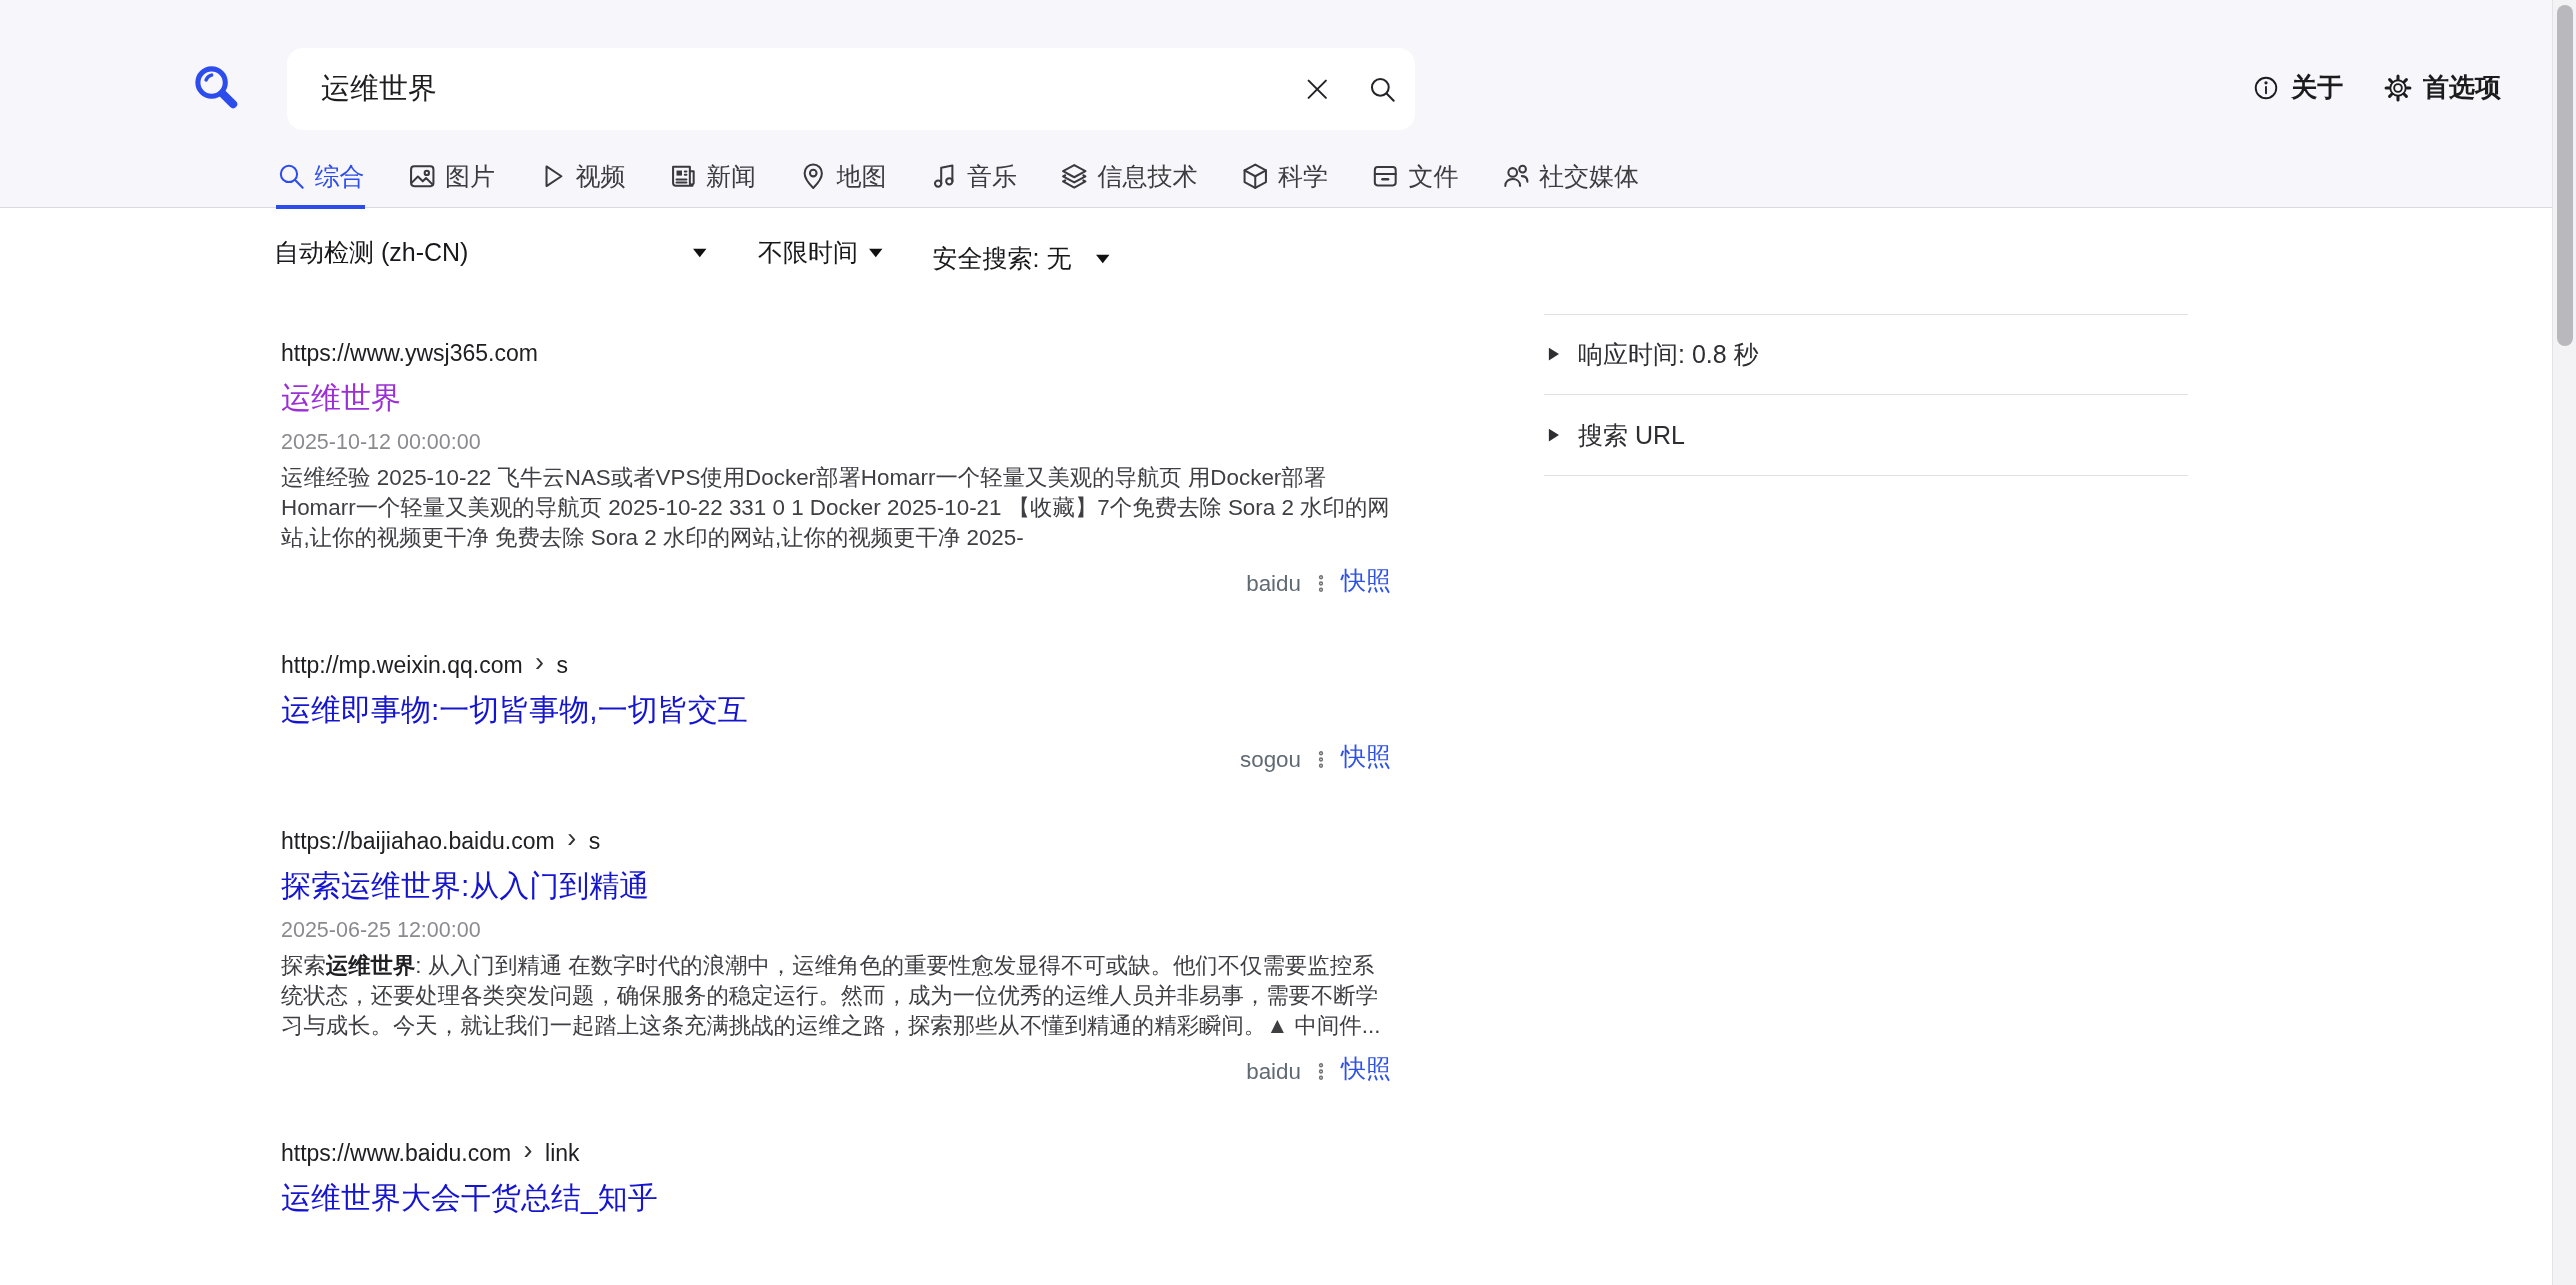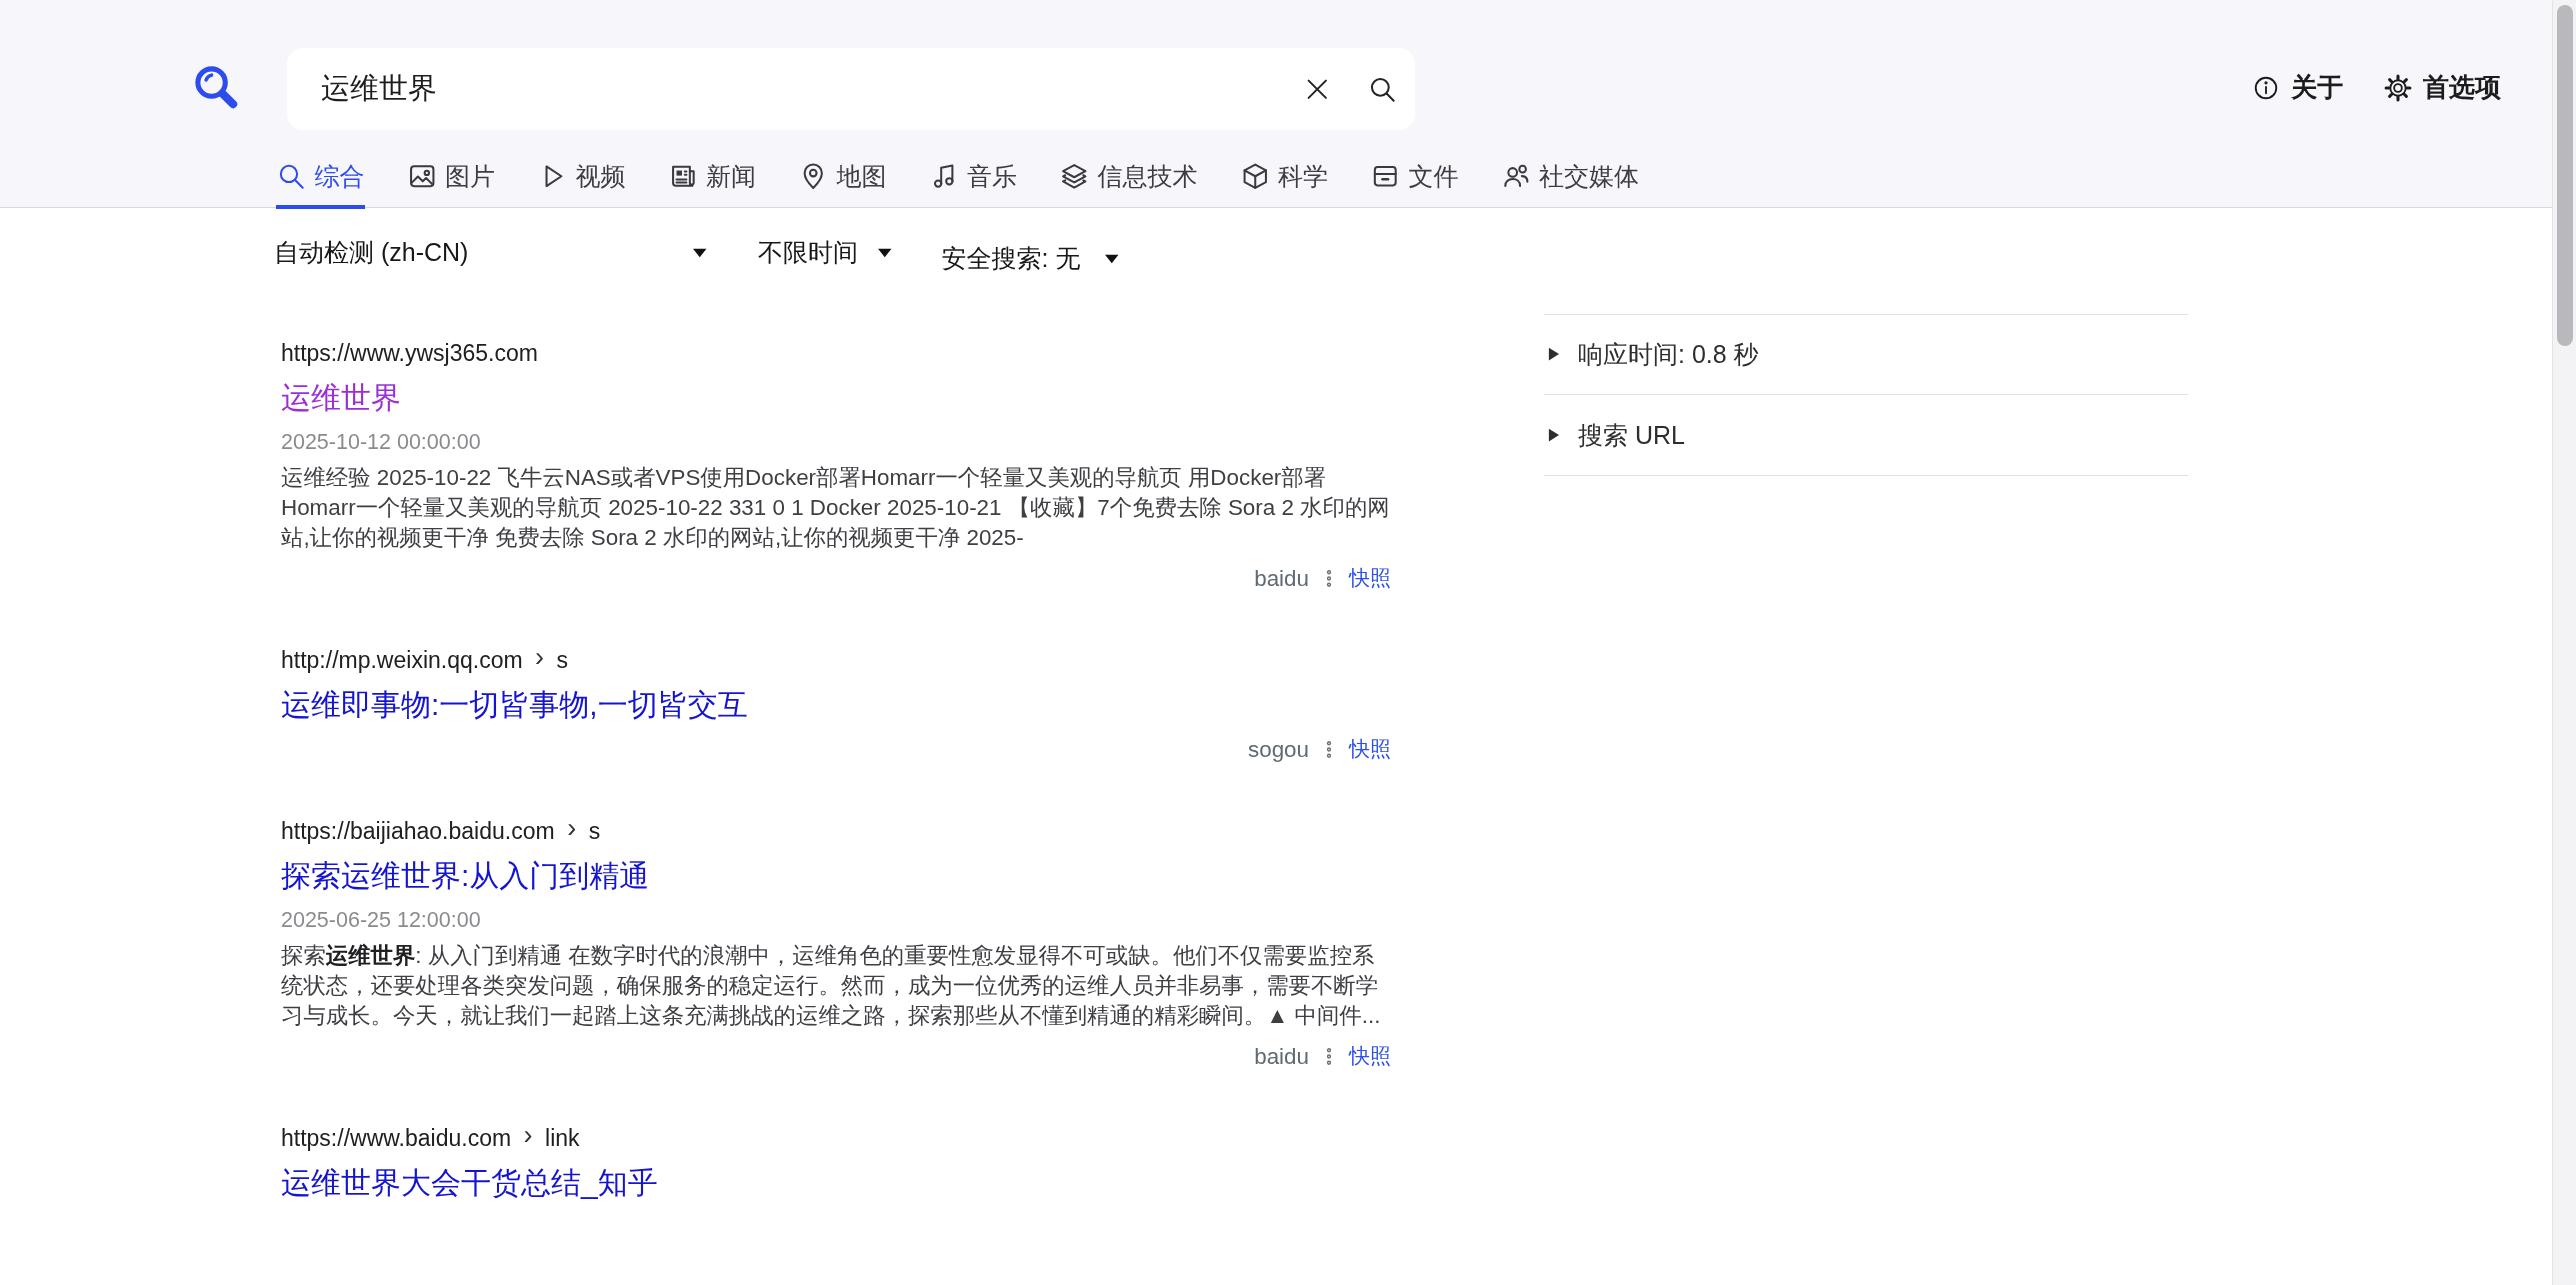--- a/index.html
+++ b/index.html
@@ -39,37 +39,37 @@
     font-size:25px; color:#3d3d40; cursor:pointer;
   }
   .tab .icn { width:30.5px; height:30.5px; color:#3a3a3e; }
   .tab.active { color:var(--accent); border-bottom-color:var(--accent); }
   .tab.active .icn { color:var(--accent); }
   
   .filters { position:absolute; left:274px; top:231px; display:flex; align-items:center; height:43px; }
   .filter { display:flex; align-items:center; font-size:25px; color:#18181b; cursor:pointer; }
   .filter .icn { width:21.5px; height:21.5px; color:#111; }
   .filter-language { width:436px; justify-content:space-between; }
-  .filter-time { margin-left:48px; gap:16px; }
+  .filter-time { margin-left:48px; gap:7px; }
   .filter-safesearch { margin-left:46px; gap:21px;margin-top:12px; }
   
   .results { position:absolute; left:281px; top:339px; width:1110px; }
   .result { margin-bottom:54px; }
   .result-url { display:flex; gap:12.5px; font-size:23px; color:#202023; line-height:29px; cursor:pointer; }
   .crumb-sep { font-size:27px; color:#333; line-height:23px; }
   .result-title { font-size:30px; font-weight:400; line-height:39px; margin-top:10px; color:var(--link); cursor:pointer; }
   .result-title.visited { color:var(--visited); }
   .result-date { font-size:21.5px; color:#8b8b8f; margin-top:13.4px; }
   .result-content { font-size:22.4px; color:#3e3e43; line-height:30px; margin-top:8px; }
   .result-content b { color:#202023; }
   .result-engines { display:flex; justify-content:flex-end; align-items:flex-end; gap:10px; margin-top:10.8px; }
   .engine-name { font-size:22.4px; color:#5f6a73; }
   .kebab { width:20px; height:27px; color:#6e6e72; cursor:pointer; }
   .kebab svg { width:100%; height:100%; }
-  .snapshot-link { font-size:21px; color:var(--snapshot); cursor:pointer; }
+  .snapshot-link { font-size:25px; color:var(--snapshot); cursor:pointer; }
   
   .sidebar { position:absolute; left:1544px; top:314px; width:644px; }
   .sidebar-item {
     border-top:1.8px solid #e1e1e4; padding:22.4px 0 23px;
     display:flex; align-items:center; gap:16px;
     font-size:25px; color:#2e2e32; line-height:34px; cursor:pointer;
   }
   .sidebar-item:last-child { border-bottom:1.8px solid #e1e1e4; }
   .sidebar-item .icn { width:18px; height:18px; color:#2e2e32; flex:0 0 auto; }
   

